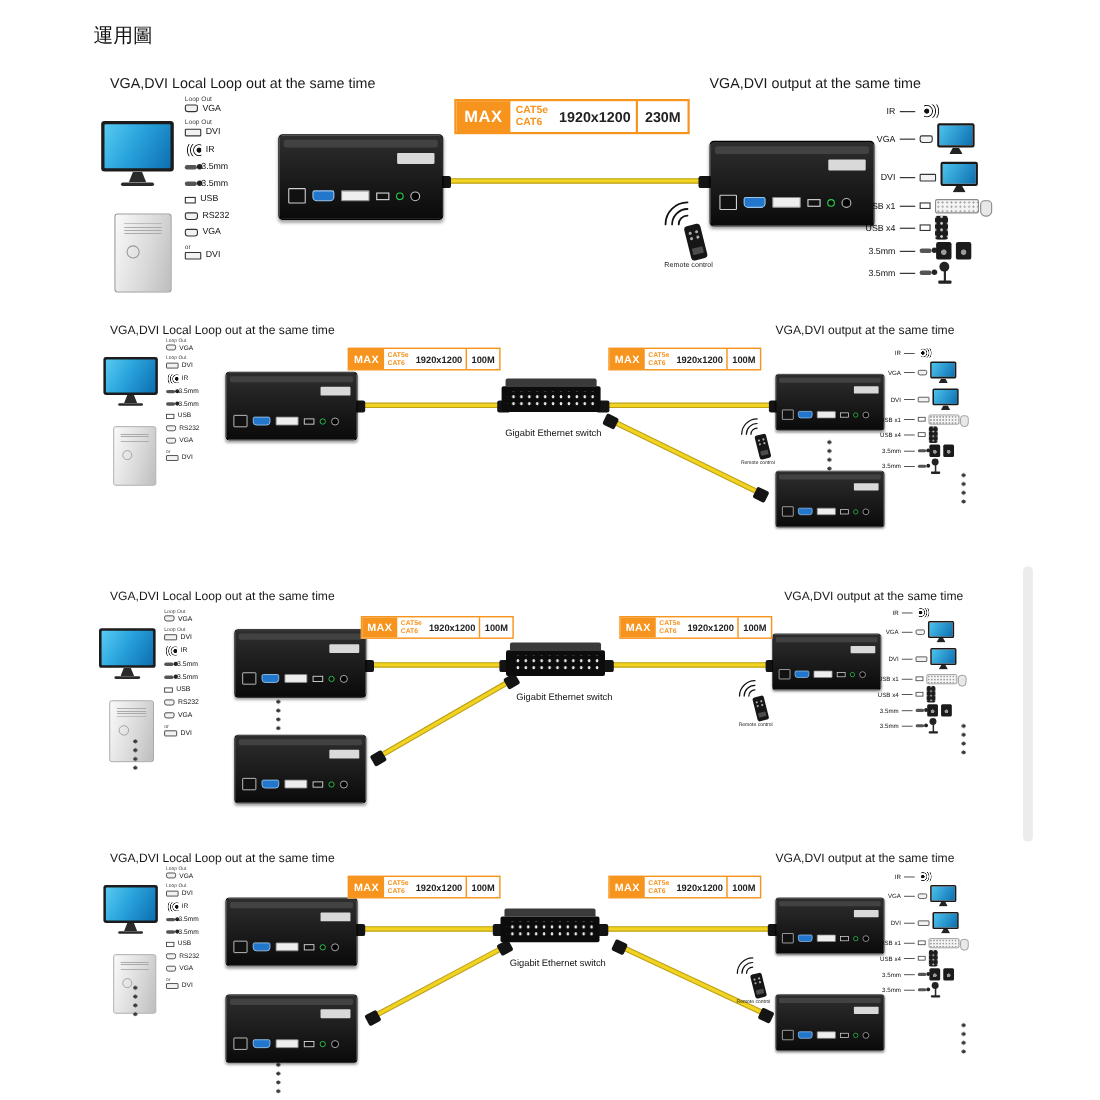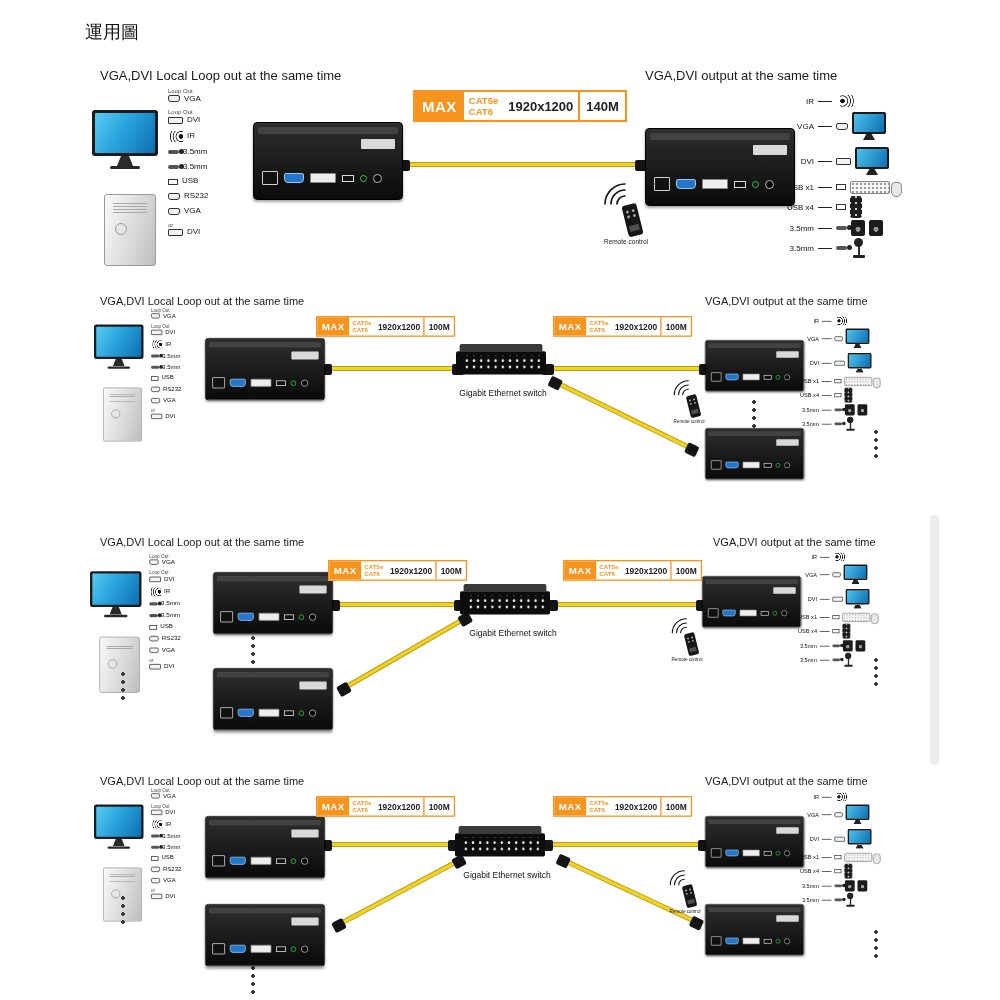--- a/index.html
+++ b/index.html
@@ -214,21 +214,21 @@
       </span>
     </div>
 
     <div class="max-badge" style="left:413px;top:30px">
       <span class="mb-max">MAX</span>
       <span class="mb-cats">
           <b>CAT5e</b>
           <b>CAT6</b>
         </span>
       <span class="mb-res">1920x1200</span>
-      <span class="mb-dist">140M</span>
+      <span class="mb-dist">230M</span>
     </div>
 
     <div class="device" style="left:645px;top:68px">
       <i class="d-bar"></i>
       <i class="d-tag"></i>
       <span class="d-ports">
         <i class="p-rj"></i>
           <i class="p-vga"></i>
           <i class="p-dvi"></i>
           <i class="p-usb"></i>

